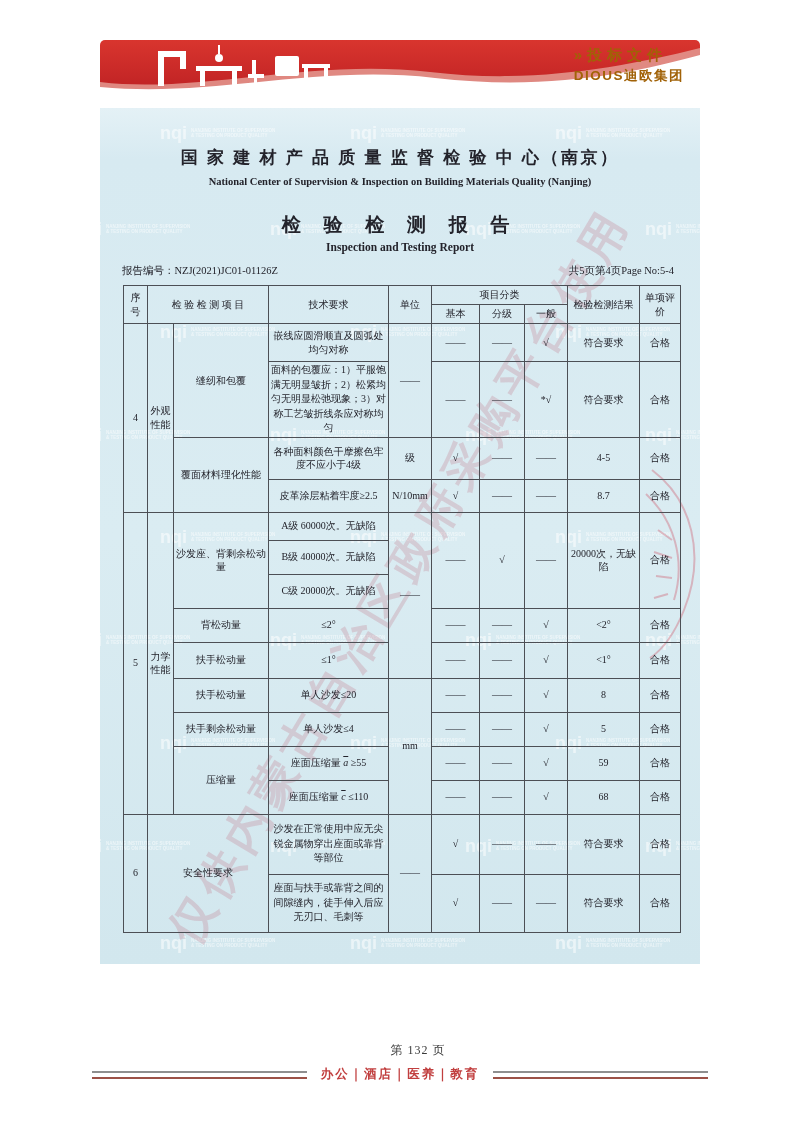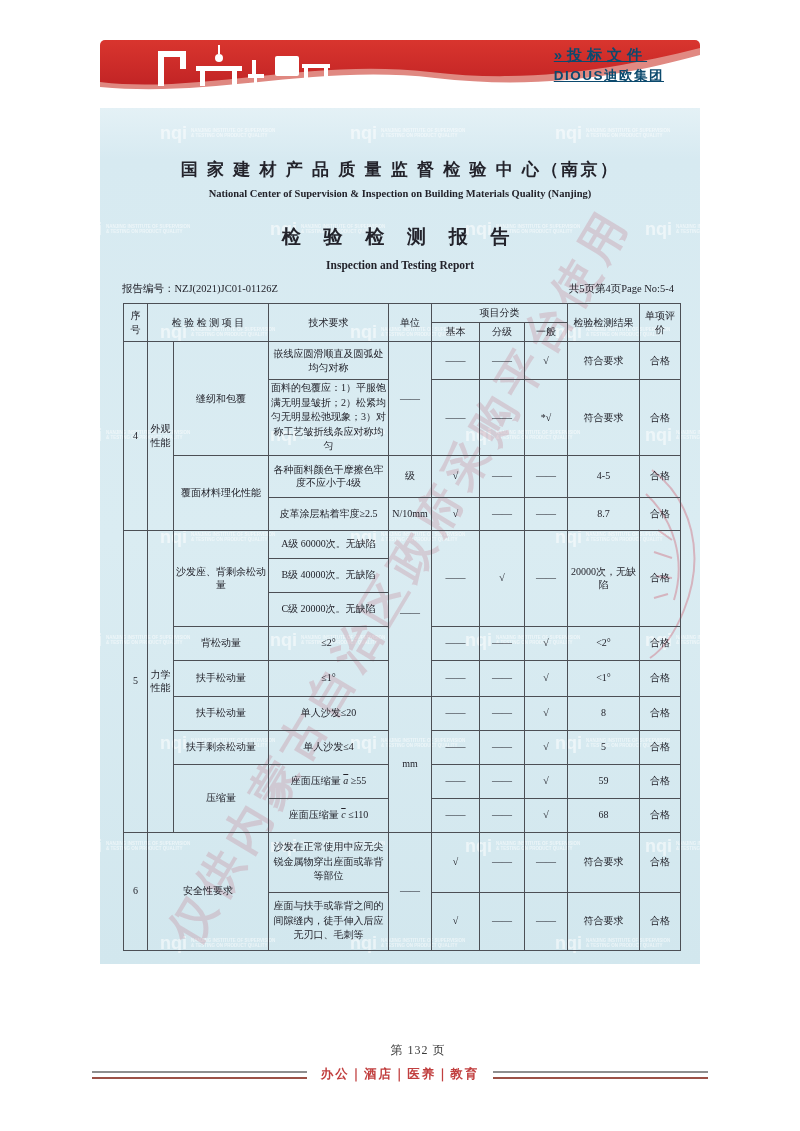--- a/index.html
+++ b/index.html
@@ -3,44 +3,44 @@
 <meta charset="utf-8">
 <style>
   html,body{margin:0;padding:0;}
   body{
     width:800px;height:1131px;background:#ffffff;position:relative;
     font-family:"Liberation Serif", serif;color:#23232b;overflow:hidden;
   }
   
   .banner{position:absolute;left:100px;top:40px;width:600px;height:58px;}
   .banner svg{display:block;}
-  .banner-text{position:absolute;right:36px;top:6px;color:#0c4a6e;font-family:"Liberation Sans",sans-serif;text-decoration:underline;}
+  .banner-text{position:absolute;right:16px;top:6px;color:#a16207;font-family:"Liberation Sans",sans-serif;}
   .doc-type{font-size:15px;font-weight:bold;letter-spacing:5px;}
   .brand{font-size:13.5px;font-weight:800;letter-spacing:1.5px;margin-top:2px;}
   
   .scan{
     position:absolute;left:100px;top:108px;width:600px;height:856px;overflow:hidden;
     background:linear-gradient(180deg,#e4f1f6 0%,#d7eaf1 6%,#daecf2 50%,#d2e7ee 100%);
   }
   .wm-layer{position:absolute;inset:0;pointer-events:none;}
   .wm-tile{position:absolute;display:flex;align-items:center;gap:4px;opacity:.55;color:#ffffff;}
   .wm-logo{font-family:"Liberation Sans",sans-serif;font-weight:800;font-size:18px;line-height:1;}
   .wm-txt{font-family:"Liberation Sans",sans-serif;font-size:4.5px;line-height:1.2;font-weight:700;white-space:nowrap;}
   .diag-wm{
     position:absolute;left:50%;top:468px;transform:translate(-50%,-50%) rotate(-59deg);
     font-size:46px;letter-spacing:7px;white-space:nowrap;font-weight:600;
     color:rgba(196,128,146,0.30);
   }
   .seal{position:absolute;right:-14px;top:352px;opacity:.75;}
   
-  .doc-head{position:relative;text-align:center;padding-top:50px;}
+  .doc-head{position:relative;text-align:center;padding-top:38px;}
   .org-cn{font-size:17px;font-weight:bold;letter-spacing:2.5px;}
   .org-en{font-size:10.5px;font-weight:bold;margin-top:7px;}
   .rep-cn{font-size:19px;font-weight:bold;letter-spacing:9px;margin-top:25px;}
-  .rep-en{font-size:11.5px;font-weight:bold;margin-top:9px;}
+  .rep-en{font-size:11.5px;font-weight:bold;margin-top:3px;}
   .meta-row{display:flex;justify-content:space-between;margin:11px 26px 0 22px;font-size:10.5px;position:relative;}
   
   table{border-collapse:collapse;table-layout:fixed;width:557px;margin:7px 8px 0 23px;position:relative;}
   td{border:1px solid #4c4f55;font-size:10px;text-align:center;vertical-align:middle;
      padding:1px 2px;line-height:1.35;overflow:hidden;}
   .th{font-size:10px;}
   .hr1 td{height:16px;}
   .hr2 td{height:16px;}
   .ovl{text-decoration:overline;font-style:italic;}
   .reqL{line-height:1.45;}

